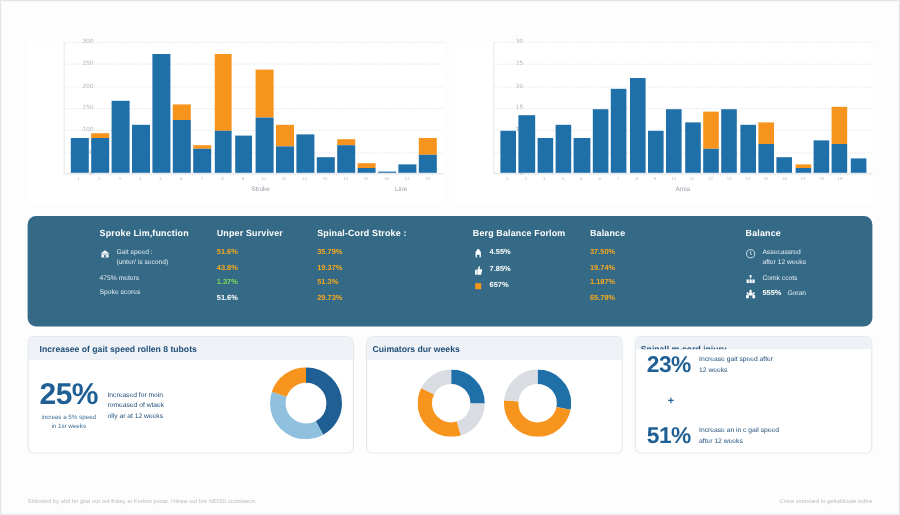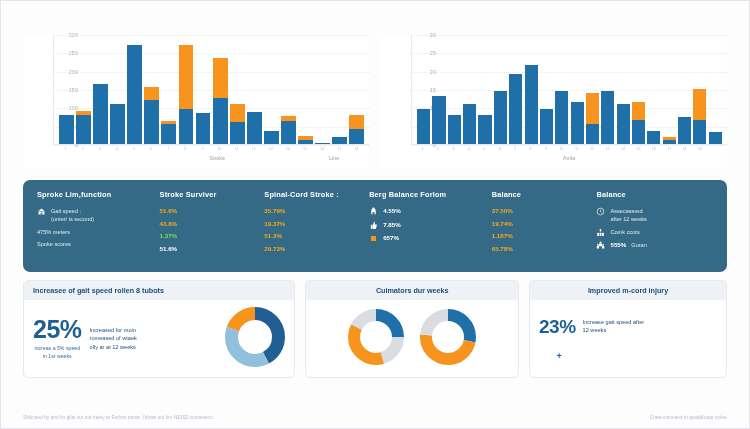--- a/index.html
+++ b/index.html
@@ -109,21 +109,21 @@
   .summary-band {
     margin: 4px 22px 0 22px;
     background: #356a87;
     border-radius: 7px;
     padding: 10px 14px 11px 14px;
     display: flex;
     gap: 6px;
     height: 92px;
   }
   .sum-col { flex: 1; min-width: 0; }
-  .sum-col.w-icon { flex: 1.18; }
+  .sum-col.w-icon { flex: 1.18; margin-left: 46px; }
   .sum-title {
     color: #ffffff;
     font-size: 7.4px;
     font-weight: bold;
     letter-spacing: 0.15px;
     margin-bottom: 8px;
     white-space: nowrap;
     overflow: hidden;
   }
   .sum-row {
@@ -177,21 +177,20 @@
     flex-direction: column;
   }
   .card.a { flex: 1.38; }
   .card.b { flex: 1.08; }
   .card.c { flex: 1.00; }
   .card-head {
     background: #eef1f5;
     color: #1f4e79;
     font-size: 7.2px;
     font-weight: bold;
-    text-align: center;
     padding: 5px 4px;
     white-space: nowrap;
     overflow: hidden;
   }
   .card-head.left { text-align: left; padding-left: 9px; }
   .card-body {
     flex: 1;
     display: flex;
     align-items: center;
     padding: 4px 9px;
@@ -501,21 +500,21 @@
 (unter/ is second)</span>
         </div>
         <div class="sum-row">
           <span class="sum-text">475% meters</span>
         </div>
         <div class="sum-row">
           <span class="sum-text">Spoke scores</span>
         </div>
       </div>
       <div class="sum-col">
-        <div class="sum-title">Stroke Surviver</div>
+        <div class="sum-title">Unper Surviver</div>
         <div class="sum-row">
           <span class="sum-val val-orange">51.6%</span>
         </div>
         <div class="sum-row">
           <span class="sum-val val-orange">43.8%</span>
         </div>
         <div class="sum-row">
           <span class="sum-val val-green">1.37%</span>
         </div>
         <div class="sum-row">
@@ -652,29 +651,34 @@
             <div><svg viewBox="0 0 56 56" width="56" height="56" style="transform:rotate(-90deg)">
                 <circle cx="28" cy="28" r="22" fill="none" stroke="#1f6fa9" stroke-width="12" stroke-dasharray="38.70442149222625 99.52565526572462" stroke-dashoffset="0"></circle>
                 <circle cx="28" cy="28" r="22" fill="none" stroke="#f7941e" stroke-width="12" stroke-dasharray="66.35043684381642 71.87963991413446" stroke-dashoffset="-38.70442149222625"></circle>
                 <circle cx="28" cy="28" r="22" fill="none" stroke="#d9dde2" stroke-width="12" stroke-dasharray="33.17521842190821 105.05485833604267" stroke-dashoffset="-105.05485833604268"></circle>
               </svg></div>
           </div>
       </div>
     </div>
 
     <div class="card c">
-      <div class="card-head">Improved m-cord injury</div>
+      <div class="card-head">Spinall m-cord injury</div>
       <div class="card-body">
         <div class="stat-lines" id="card3-lines">
             <div class="stat-line">
               <div class="big-num">23%</div>
               <div class="stat-note">Increase gait speed after
 12 weeks</div>
             </div>
             <div class="plus">+</div>
+            <div class="stat-line">
+              <div class="big-num">51%</div>
+              <div class="stat-note">Increase an in c gail speed
+after 12 weeks</div>
+            </div>
           </div>
       </div>
     </div>
 
   </div>
 
   <div class="footer">
     <div class="footer-note">Shlicnted by ahd hn glial out out fraley ar Forlom pooar. l'nlraw out bre NEISD ccomisecn.</div>
     <div class="footer-note">Cnsw comnued in getiablicate ncbre</div>
   </div>

